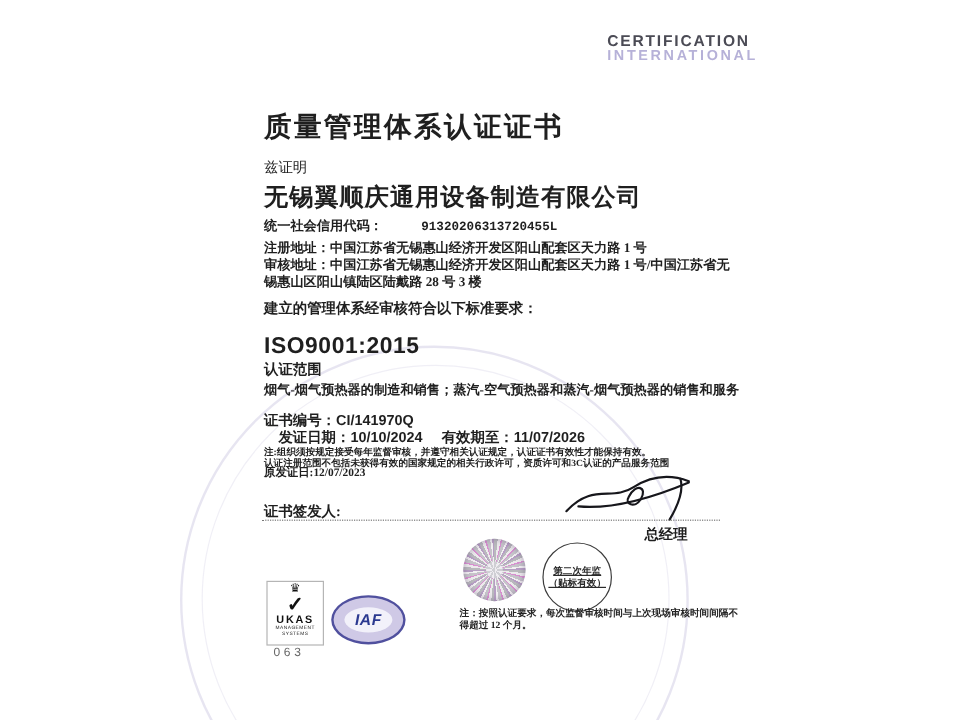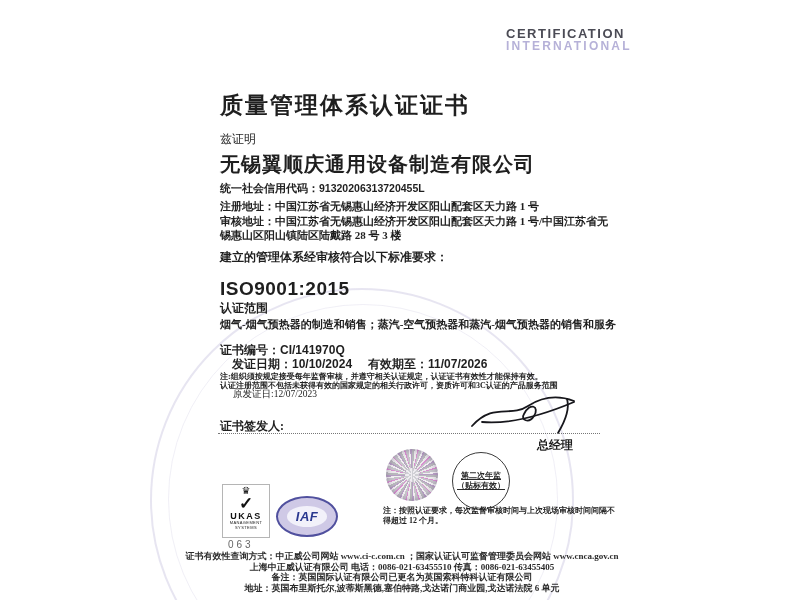--- a/index.html
+++ b/index.html
@@ -22,36 +22,36 @@
         #8f7cb5 0%, #a violet 0%, #a293c4 18%, #c3cbe8 32%, #b2a3cf 46%,
         #9886bd 62%, #8b78b2 78%, #a89bc8 90%, rgba(255,255,255,0) 91.5% 100%);}
   .ci-text{left:506px;top:27px;line-height:13px;font-family:"Liberation Sans",sans-serif;}
   .ci-name{font-size:13px;font-weight:bold;letter-spacing:1.5px;color:#4b4b55;}
   .ci-sub{font-size:12px;font-weight:bold;letter-spacing:2.2px;color:#b6b1d8;}
 
   .title{left:220px;top:90px;font-size:23px;font-weight:bold;letter-spacing:2px;}
   .intro{left:220px;top:131px;font-size:12px;}
   .company{left:220px;top:151px;font-size:20px;font-weight:bold;letter-spacing:1px;}
   .credit{left:220px;top:181px;font-size:11px;font-weight:600;}
-  .credit b{font-family:Liberation Sans, sans-serif;font-size:10.5px;}
+  .credit b{font-family:Liberation Mono, monospace;font-size:10.5px;margin-left:32px;}
   .regaddr{left:220px;top:199px;font-size:11px;font-weight:600;width:400px;}
   .auditaddr{left:220px;top:214px;font-size:11px;font-weight:600;width:398px;line-height:14px;}
   .stdintro{left:220px;top:249px;font-size:12px;font-weight:600;}
   .stdcode{left:220px;top:266px;font-size:19px;font-weight:bold;font-family:"Liberation Sans",sans-serif;letter-spacing:0.5px;margin-top:12px;}
   .scopelabel{left:220px;top:300px;font-size:12px;font-weight:600;}
   .scopetext{left:220px;top:317px;font-size:11px;font-weight:bold;width:400px;}
 
   .certno{left:220px;top:342px;font-size:12px;font-weight:600;}
   .certno .val{font-family:"Liberation Sans",sans-serif;font-weight:bold;font-size:12px;}
   .dates{left:232px;top:356px;font-size:12px;font-weight:600;}
   .dates .val{font-family:"Liberation Sans",sans-serif;font-weight:bold;font-size:12px;}
   .gap{display:inline-block;width:16px;}
   .note1{left:220px;top:371px;font-size:8px;font-weight:600;color:#232323;}
   .note2{left:220px;top:380px;font-size:8px;font-weight:600;color:#232323;}
-  .origdate{left:220px;top:388px;font-size:9.5px;font-weight:normal;margin-left:13px;}
+  .origdate{left:220px;top:388px;font-size:9.5px;font-weight:bold;}
 
   .sig{left:468px;top:390px;}
   .signerlabel{left:220px;top:418px;font-size:12px;font-weight:600;}
   .signerline{left:218px;top:433px;width:382px;height:0;border-top:1px dotted #777;}
   .signertitle{left:537px;top:437px;font-size:12px;font-weight:600;}
 
   .holo{left:386px;top:449px;width:52px;height:52px;border-radius:50%;
     background:
      repeating-conic-gradient(from 0deg,
        #b9b9bd 0deg 6deg, #eceaec 6deg 12deg, #d88fd0 12deg 15deg,
@@ -155,20 +155,14 @@
     </div>
   </div>
   <div class="abs ukasnum">063</div>
 
   <div class="abs iaf">
     <div class="iaf-inner">
       <span class="iaf-label">IAF</span>
     </div>
   </div>
 
-  <div class="abs footer">
-    <div>证书有效性查询方式：中正威公司网站 www.ci-c.com.cn ；国家认证认可监督管理委员会网站 www.cnca.gov.cn</div>
-    <div>上海中正威认证有限公司 电话：0086-021-63455510 传真：0086-021-63455405</div>
-    <div>备注：英国国际认证有限公司已更名为英国索科特科认证有限公司</div>
-    <div>地址：英国布里斯托尔,波蒂斯黑德,塞伯特路,戈达诺门商业园,戈达诺法院 6 单元</div>
-  </div>
 
 </div>
 
 </body></html>

